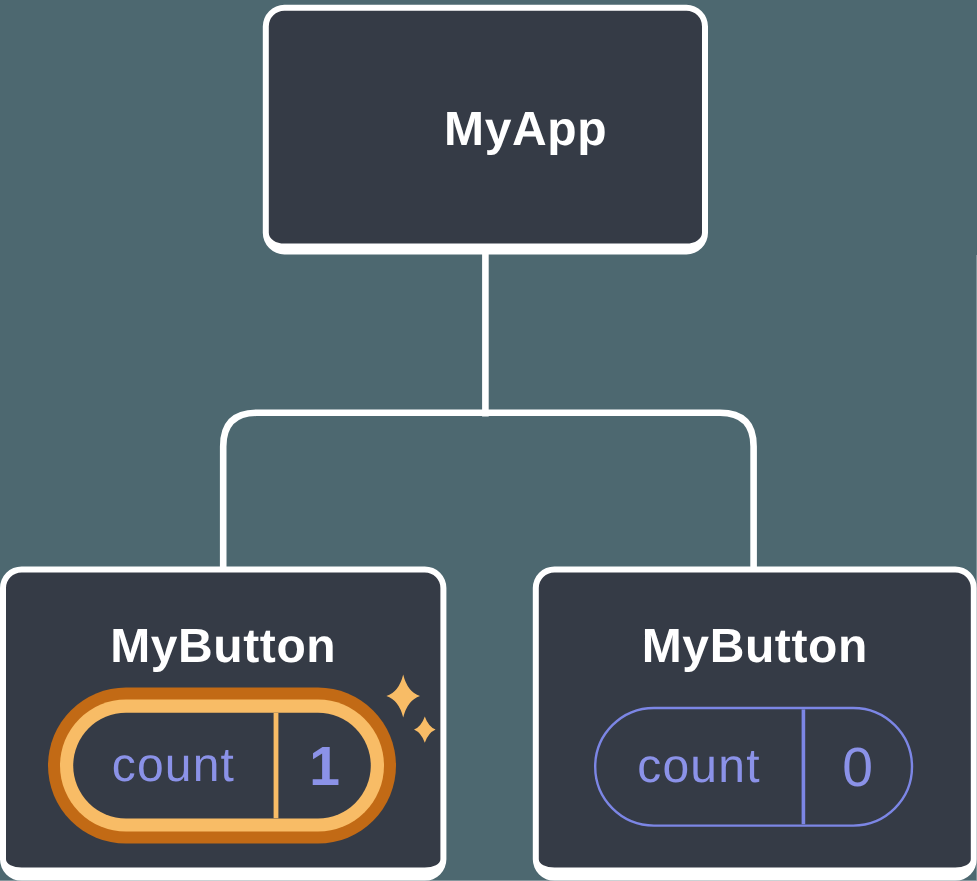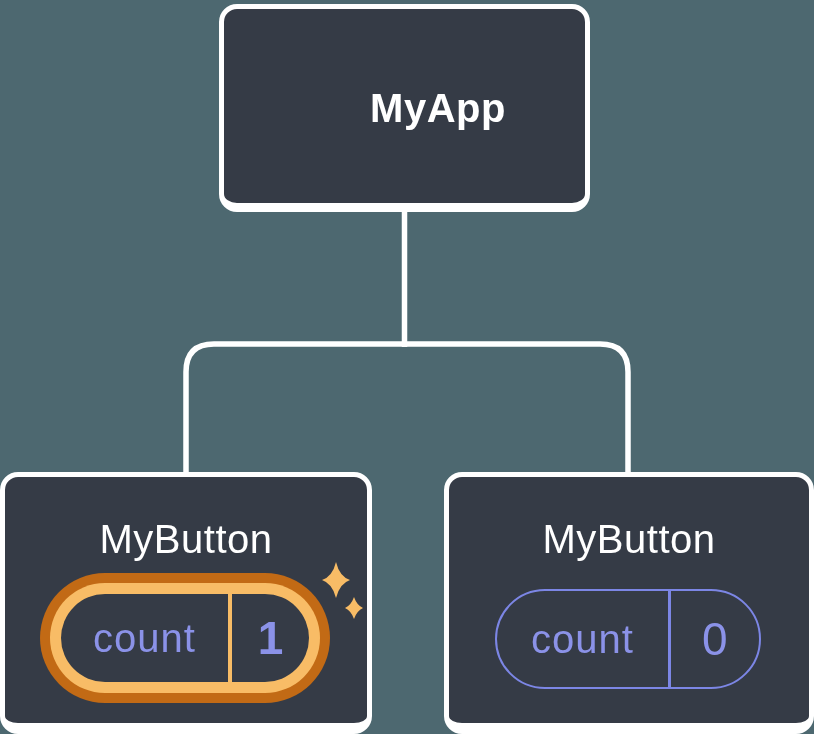--- a/index.html
+++ b/index.html
@@ -34,21 +34,21 @@
   .node-child-right{left:444px;top:472px;width:370px;height:262px;border-bottom-width:11px;}
 
   .root-label{
     position:absolute;left:219px;top:4px;width:438px;height:208px;
     display:flex;align-items:center;justify-content:center;
     color:var(--text-primary);font-size:40px;font-weight:700;letter-spacing:.5px;
   }
   .child-label{
     position:absolute;top:512px;height:54px;
     display:flex;align-items:center;justify-content:center;
-    color:var(--text-primary);font-size:40px;font-weight:400;letter-spacing:.5px;
+    color:var(--text-primary);font-size:40px;font-weight:700;letter-spacing:.5px;
   }
   .child-label.left{left:0px;width:372px;}
   .child-label.right{left:444px;width:370px;}
 
   
   .pill-highlight{
     position:absolute;left:40px;top:573px;width:290px;height:130px;
     border-radius:65px;background:var(--highlight-outer);padding:10px;
   }
   .pill-highlight .ring-inner{

